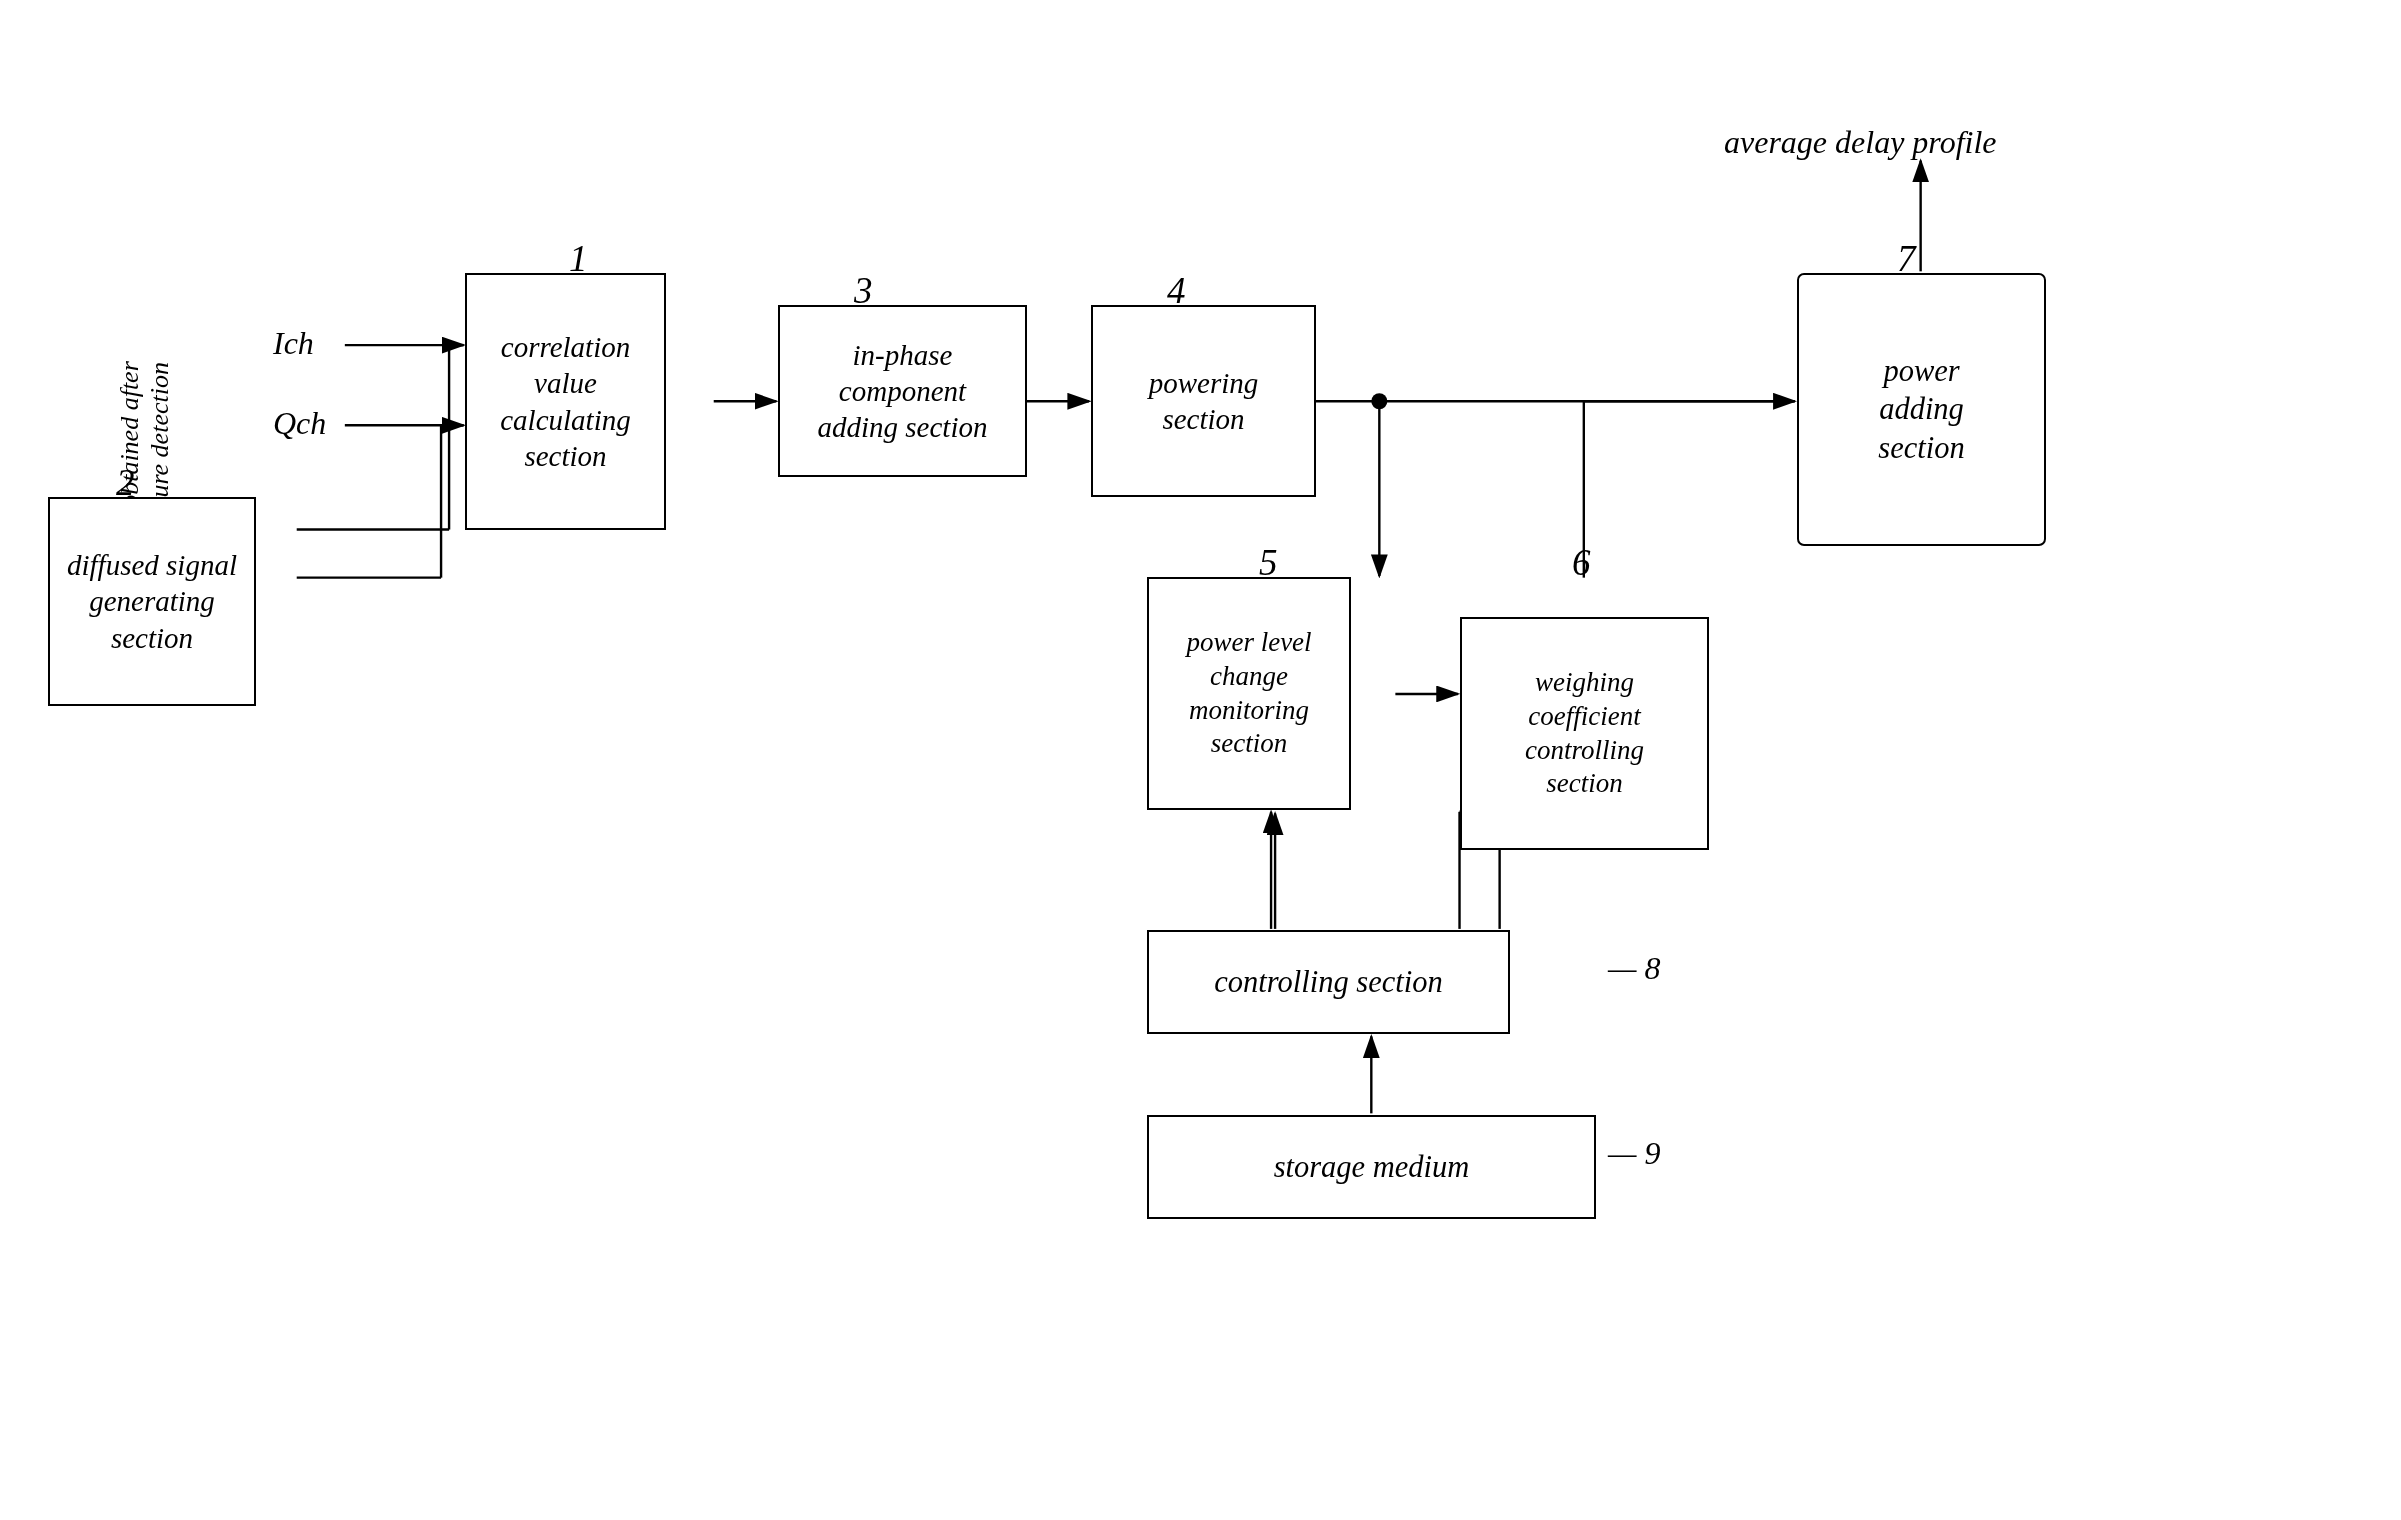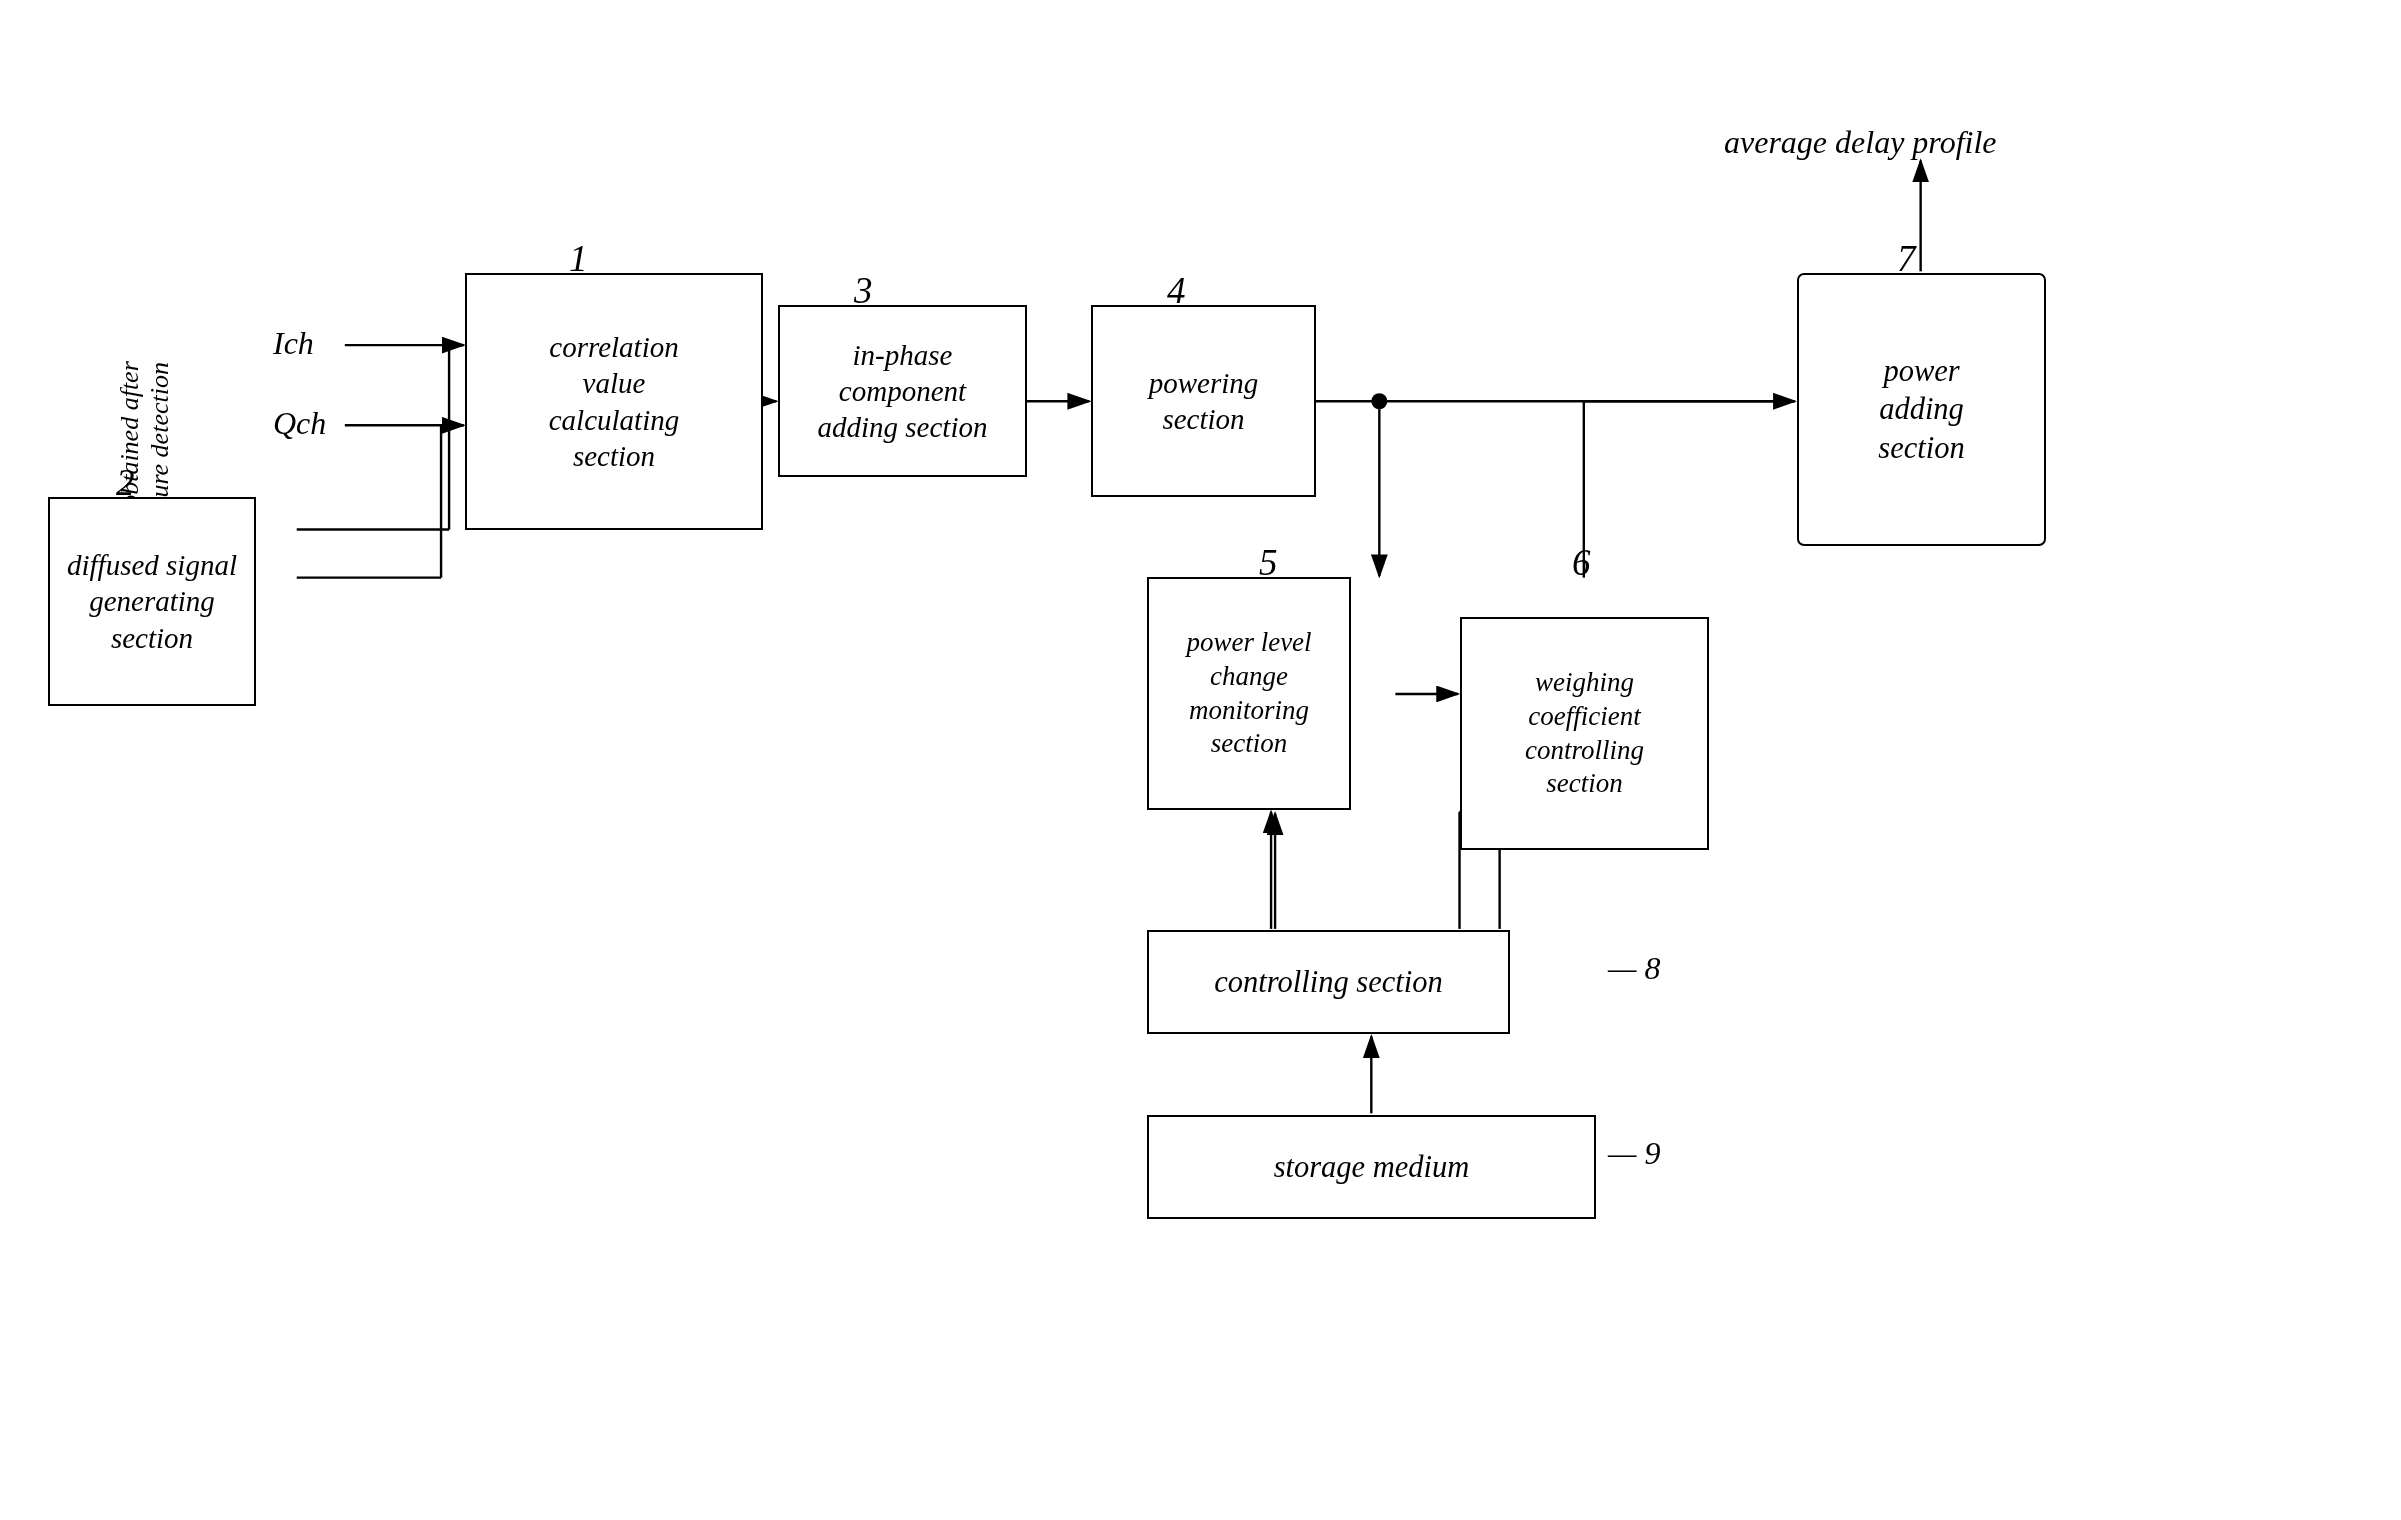--- a/index.html
+++ b/index.html
@@ -123,21 +123,21 @@
   </div>
 
   <div class="label-text" style="left: 273px; top: 405px; font-size:32px;">
     <span>Qch</span>
   </div>
 
   <div class="label-text" style="left: 1724px; top: 124px; font-size:32px; white-space:nowrap;">
     <span>average delay profile</span>
   </div>
 
-  <div class="block" style="left:465px; top:273px; width:298px; height:257px; font-size:29px;">
+  <div class="block" style="left:465px; top:273px; width:201px; height:257px; font-size:29px;">
     correlation<br>value<br>calculating<br>section
   </div>
   <div class="number-label" style="left:569px; top:237px;">1</div>
 
   <div class="block" style="left:48px; top:497px; width:208px; height:209px; font-size:29px;">
     diffused signal<br>generating<br>section
   </div>
   <div class="number-label" style="left:116px; top:461px;">2</div>
 
   <div class="block" style="left:778px; top:305px; width:249px; height:172px; font-size:29px;">

